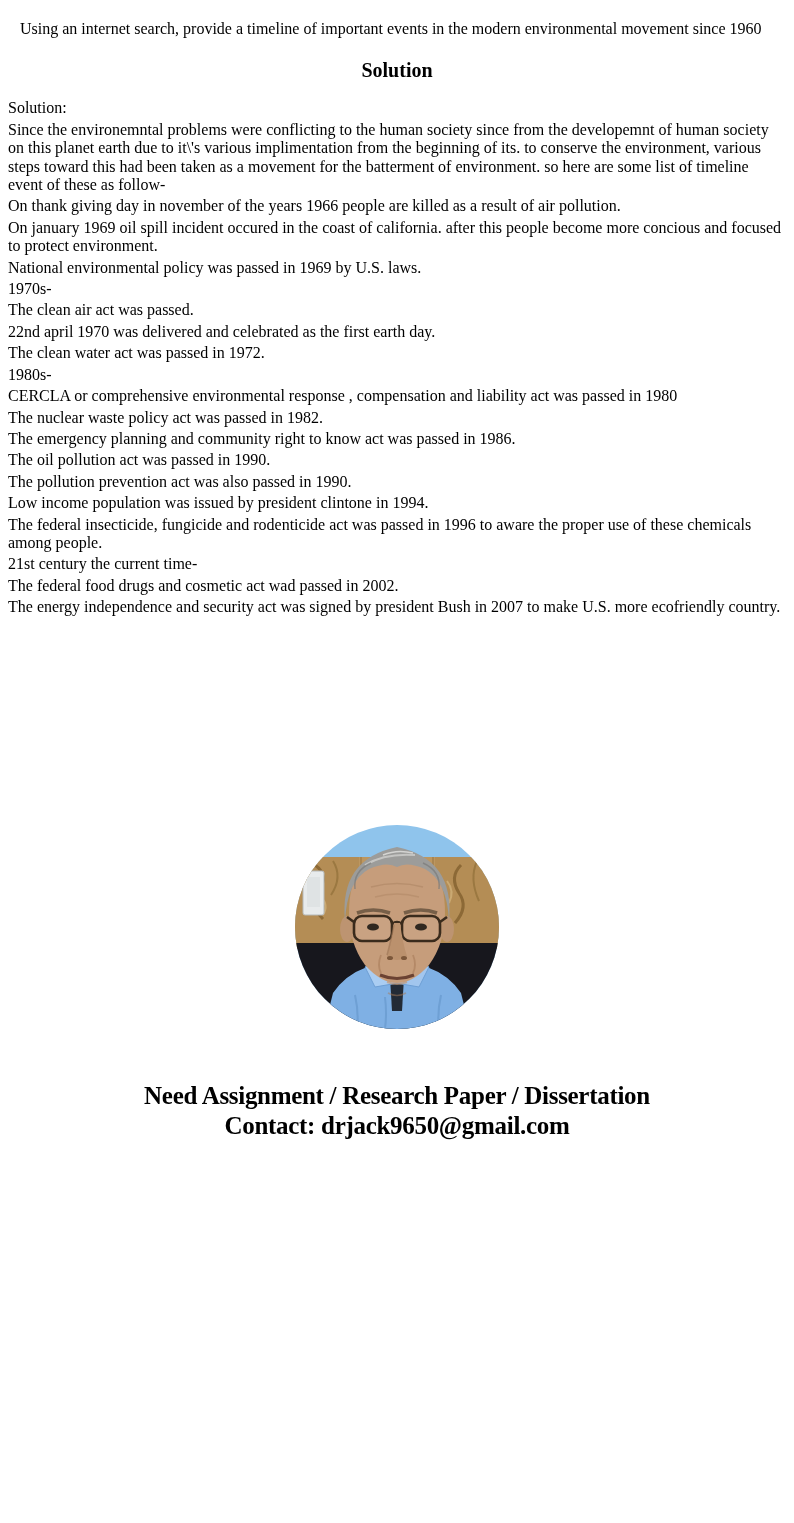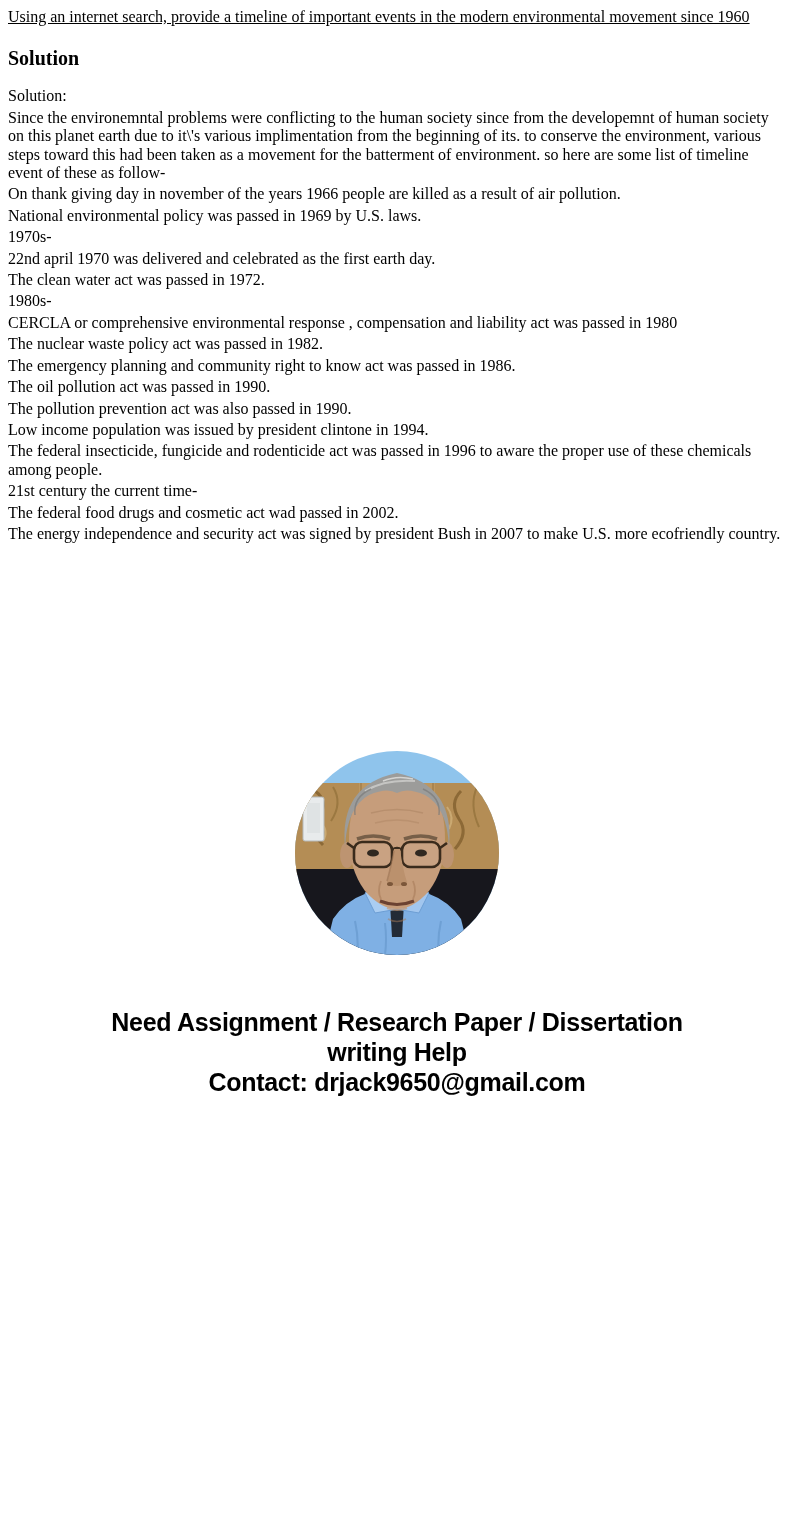--- a/index.html
+++ b/index.html
@@ -8,68 +8,70 @@
     min-height: 1523px;
     margin: 0;
     box-sizing: border-box;
     color: #000000;
     font-family: "Liberation Serif", "DejaVu Serif", serif;
     font-size: 16px;
   }
   main { padding: 8px 8px 0 8px; }
 
   .question {
-    margin: 0;
+    margin: 12px;
     line-height: 18.4px;
-    text-decoration: underline;
   }
   h2.solution-heading {
     font-size: 20px;
     line-height: 23px;
     margin: 21px 0 17px 0;
     font-weight: bold;
+    text-align: center;
   }
   .para {
     margin: 3px 0;
     line-height: 18.4px;
   }
 
   .photo-wrap {
     margin-top: 208px;
     display: flex;
     justify-content: center;
   }
   .photo-circle { display: block; }
 
   .footer {
     margin-top: 52px;
     text-align: center;
-    font-family: Liberation Sans, sans-serif;
+    font-family: Liberation Serif, serif;
     font-weight: bold;
     font-size: 25px;
     line-height: 30px;
     letter-spacing: -0.3px;
     color: #000000;
   }
 </style>
 </head>
 <body>
 
 <main>
 
   <p class="question">Using an internet search, provide a timeline of important events in the modern environmental movement since 1960</p>
 
   <h2 class="solution-heading">Solution</h2>
 
   <div id="solution-body">
       <p class="para">Solution:</p>
       <p class="para">Since the environemntal problems were conflicting to the human society since from the developemnt of human society on this planet earth due to it\'s various implimentation from the beginning of its. to conserve the environment, various steps toward this had been taken as a movement for the batterment of environment. so here are some list of timeline event of these as follow-</p>
       <p class="para">On thank giving day in november of the years 1966 people are killed as a result of air pollution.</p>
+      <p class="para">On january 1969 oil spill incident occured in the coast of california. after this people become more concious and focused to protect environment.</p>
       <p class="para">National environmental policy was passed in 1969 by U.S. laws.</p>
       <p class="para">1970s-</p>
+      <p class="para">The clean air act was passed.</p>
       <p class="para">22nd april 1970 was delivered and celebrated as the first earth day.</p>
       <p class="para">The clean water act was passed in 1972.</p>
       <p class="para">1980s-</p>
       <p class="para">CERCLA or comprehensive environmental response , compensation and liability act was passed in 1980</p>
       <p class="para">The nuclear waste policy act was passed in 1982.</p>
       <p class="para">The emergency planning and community right to know act was passed in 1986.</p>
       <p class="para">The oil pollution act was passed in 1990.</p>
       <p class="para">The pollution prevention act was also passed in 1990.</p>
       <p class="para">Low income population was issued by president clintone in 1994.</p>
       <p class="para">The federal insecticide, fungicide and rodenticide act was passed in 1996 to aware the proper use of these chemicals among people.</p>
@@ -169,17 +171,16 @@
 
         <path d="M85,150 Q102,157 119,150" fill="none" stroke="#6b4232" stroke-width="3"></path>
         <path d="M92,157 Q102,161 112,157" fill="none" stroke="#c29877" stroke-width="2" opacity="0.7"></path>
         <path d="M93,168 Q102,173 111,168" fill="none" stroke="#a87c5a" stroke-width="1.6" opacity="0.5"></path>
       </g>
     </svg>
   </div>
 
   <div class="footer">
     <div>Need Assignment / Research Paper / Dissertation</div>
-    <div>writing Help</div>
     <div>Contact: drjack9650@gmail.com</div>
   </div>
 
 </main>
 
 </body></html>

